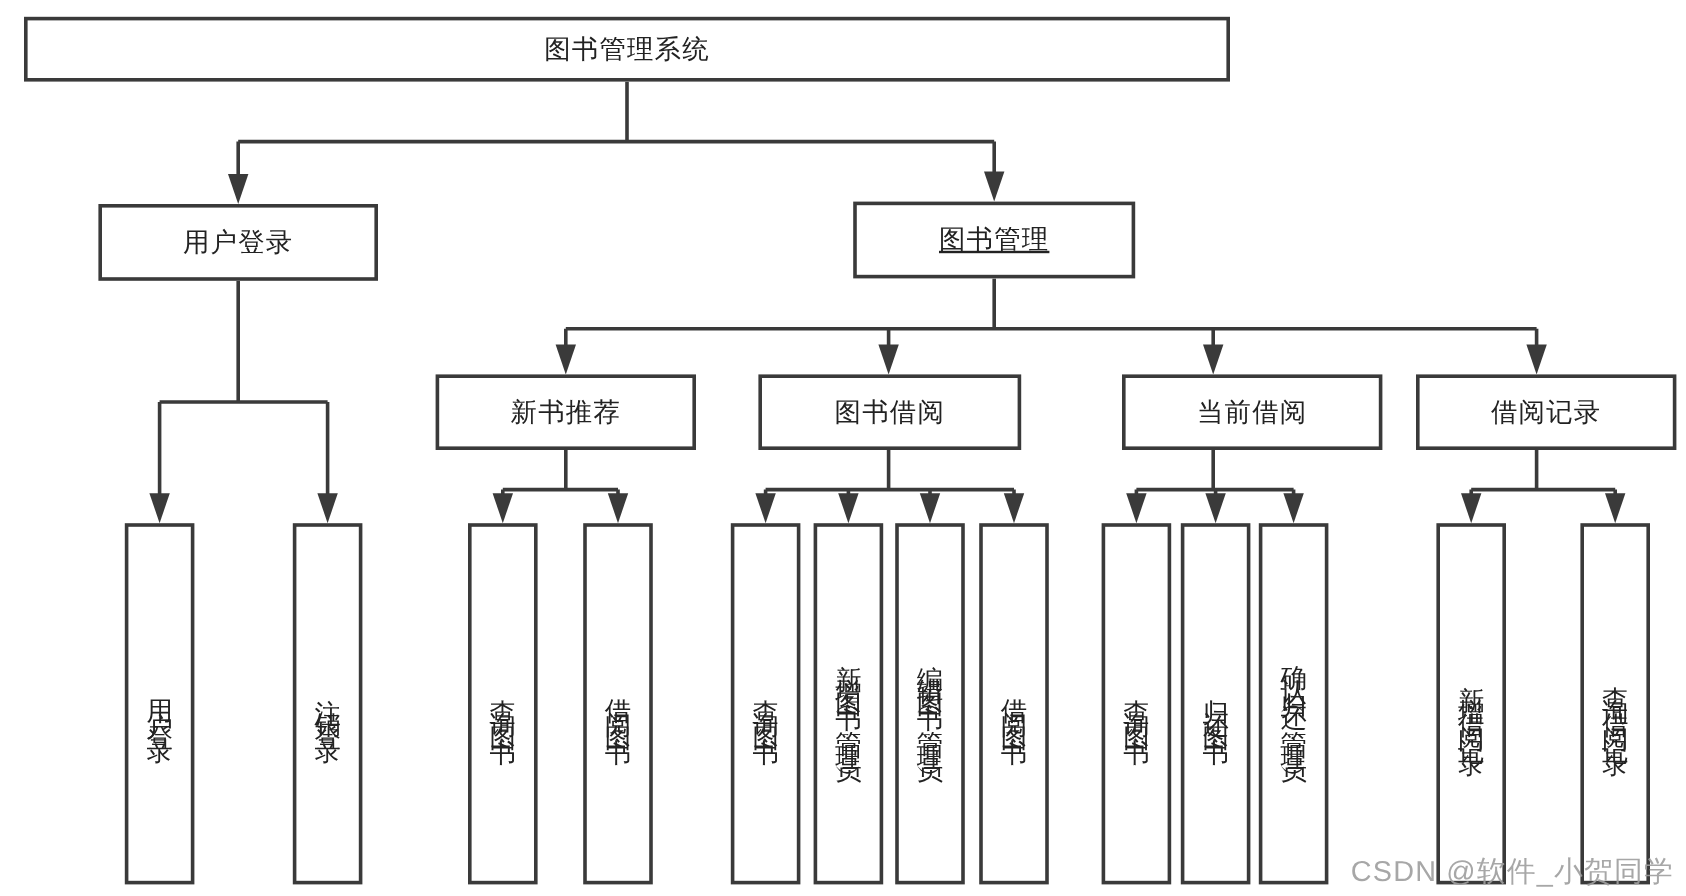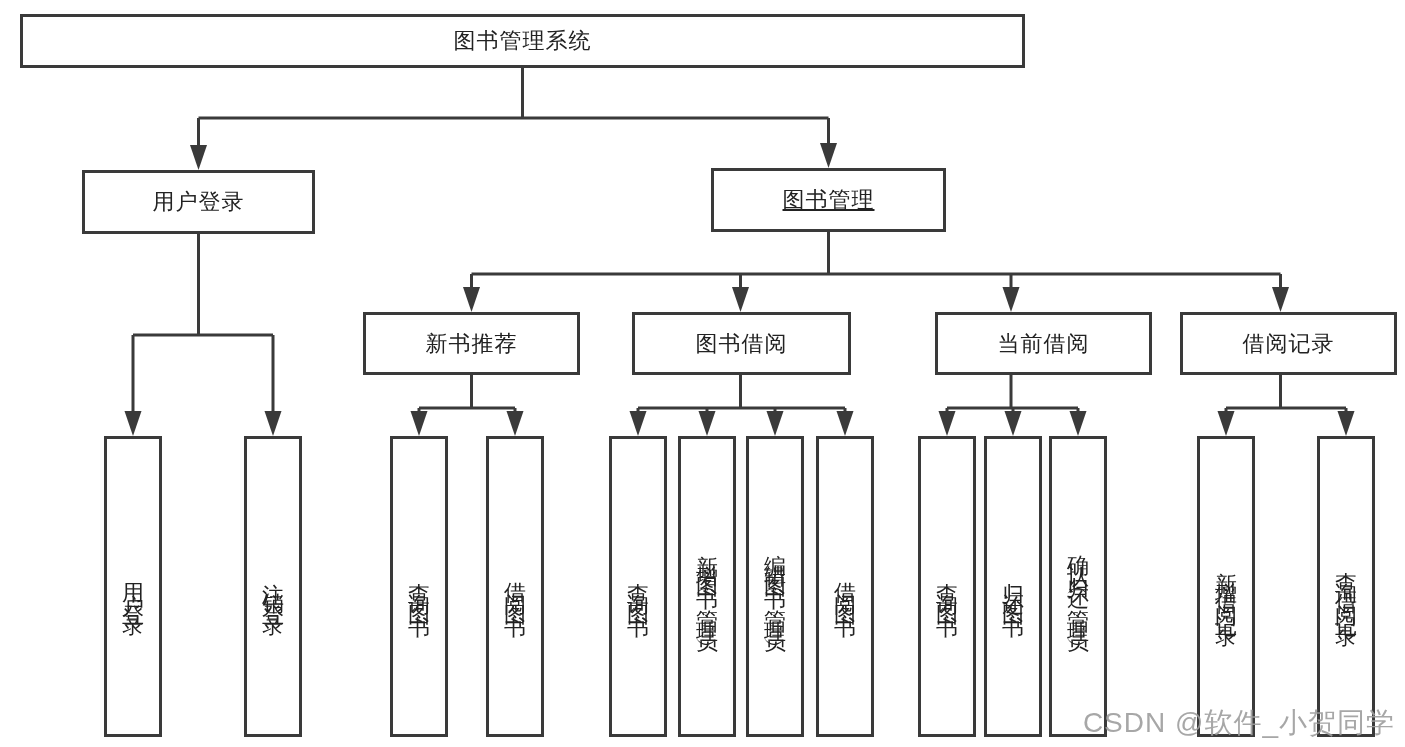--- a/index.html
+++ b/index.html
@@ -60,21 +60,21 @@
   .n-current-return { left: 984px; }
   .n-current-confirm{ left: 1049px; }
   .n-records-add    { left: 1197px; }
   .n-records-query  { left: 1317px; }
 
   .watermark {
     position: absolute;
     right: 10px;
     bottom: 5px;
     z-index: 5;
-    font-size: 28px;
+    font-size: 24px;
     letter-spacing: 1px;
     color: var(--wm);
     opacity: 0.9;
     white-space: nowrap;
   }
 </style>
 </head>
 <body>
 
 <div class="canvas">

